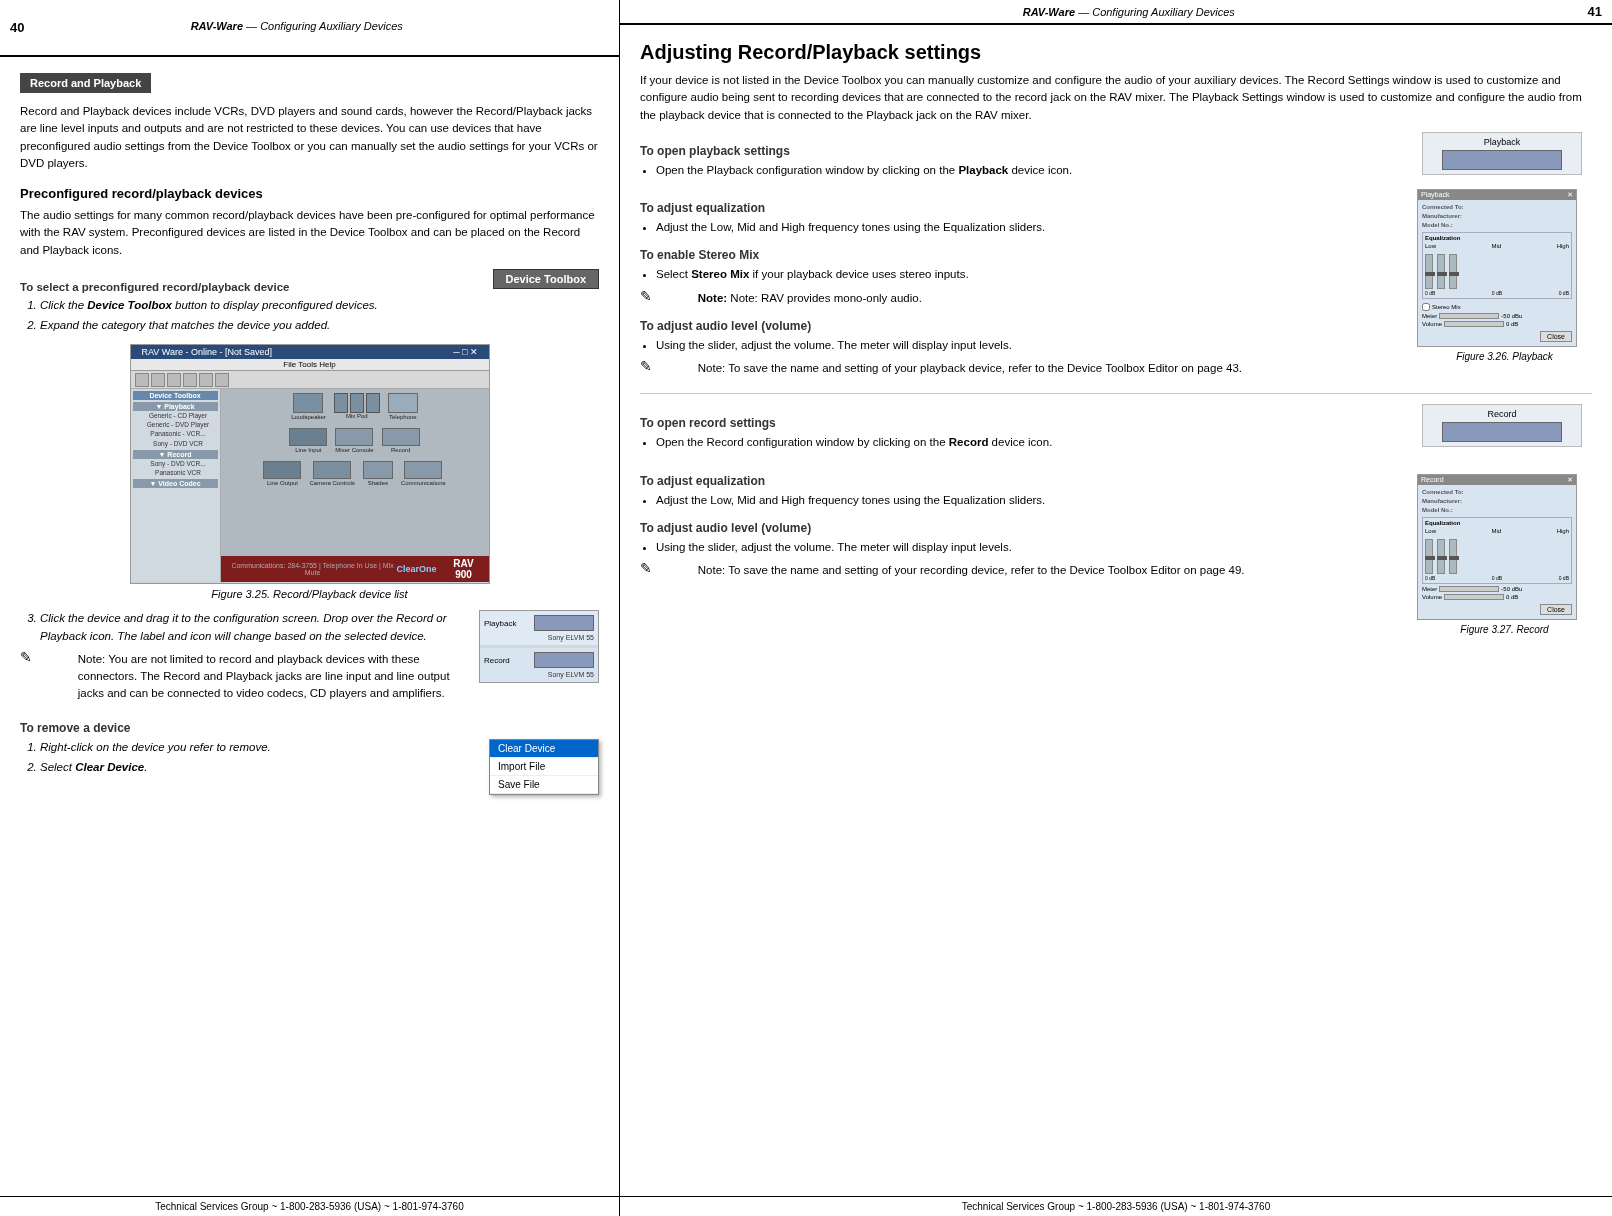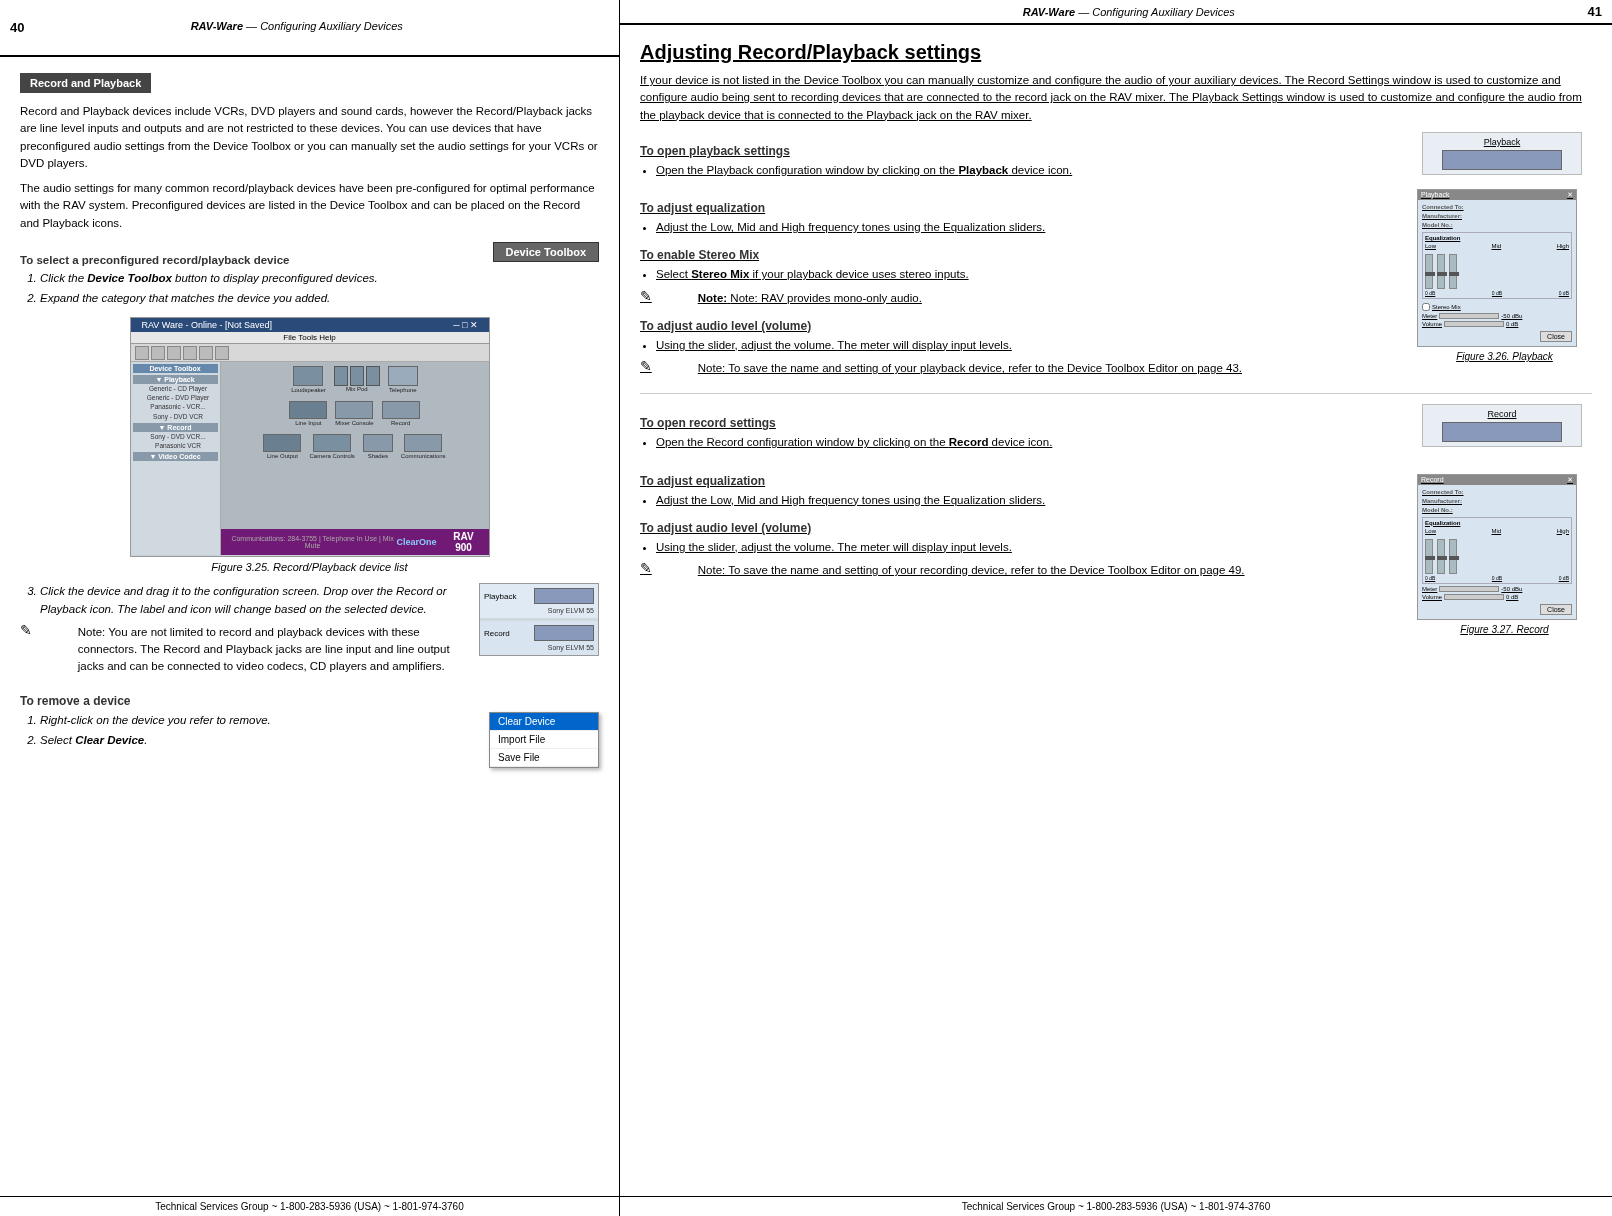--- a/index.html
+++ b/index.html
@@ -200,21 +200,21 @@
       color: #222;
     }
     .device-icon-img {
       width: 30px;
       height: 20px;
       background: #8899aa;
       border: 1px solid #666;
       margin-bottom: 1px;
     }
     .clearone-bar {
-      background: #701a75;
+      background: #7f1d1d;
       color: #fff;
       font-size: 8px;
       padding: 2px 8px;
       width: 100%;
       display: flex;
       justify-content: space-between;
       align-items: center;
       position: absolute;
       bottom: 0;
     }
@@ -405,21 +405,20 @@
       padding: 1px 6px;
     }
     .divider-line {
       border: none;
       border-top: 1px solid #ccc;
       margin: 10px 0;
     }
     .right-content {
       padding: 16px 20px 10px 20px;
       flex: 1;
-      text-decoration: underline;
     }
     .right-header {
       display: flex;
       justify-content: space-between;
       align-items: center;
       padding: 4px 10px;
       border-bottom: 2px solid #000;
       font-size: 11px;
     }
   </style>
@@ -442,20 +441,21 @@
     <div class="page-content">
       
       <div class="section-title-box">
         <span>Record and Playback</span>
       </div>
 
       <p class="body-text">
         <span>Record and Playback devices include VCRs, DVD players and sound cards, however the Record/Playback jacks are line level inputs and outputs and are not restricted to these devices. You can use devices that have preconfigured audio settings from the Device Toolbox or you can manually set the audio settings for your VCRs or DVD players.</span>
       </p>
 
+      <div class="section-heading">Preconfigured record/playback devices</div>
       <p class="body-text">The audio settings for many common record/playback devices have been pre-configured for optimal performance with the RAV system. Preconfigured devices are listed in the Device Toolbox and can be placed on the Record and Playback icons.</p>
 
       <div style="display:flex; align-items:flex-start; justify-content:space-between; margin-top:10px;">
         <div class="sub-heading" style="font-size:11.5px; font-weight:bold;">To select a preconfigured record/playback device</div>
         <div class="device-toolbox-btn">Device Toolbox</div>
       </div>
 
       <ol class="numbered-list">
         <li>Click the <strong>Device Toolbox</strong> button to display preconfigured devices.</li>
         <li>Expand the category that matches the device you added.</li>

